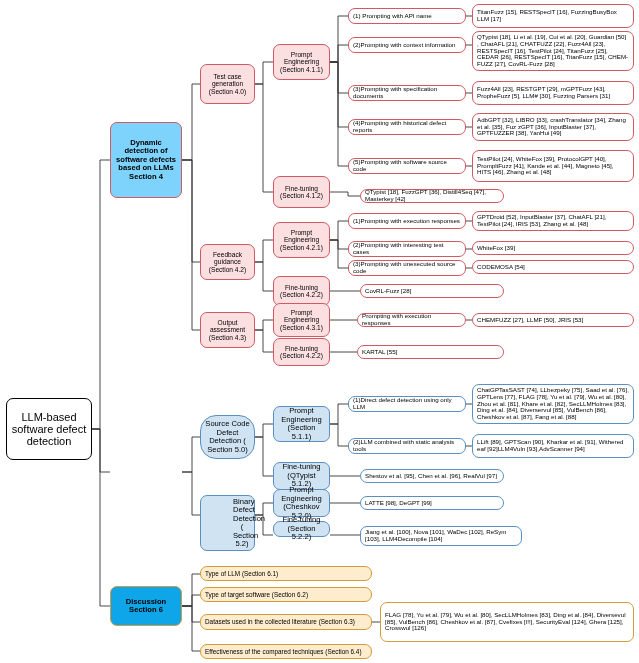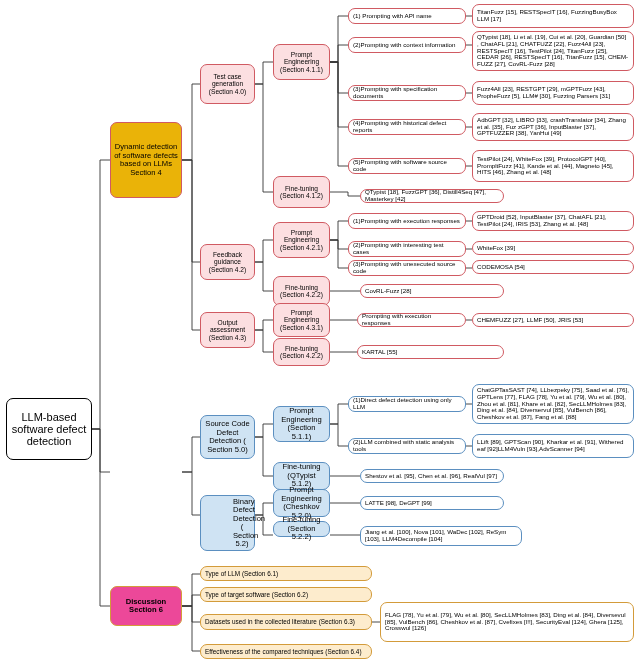--- a/index.html
+++ b/index.html
@@ -1,24 +1,24 @@
 <!DOCTYPE html>
 <html><head>
 <meta charset="utf-8">
 <style>
   html,body{margin:0;padding:0;background:#ffffff;}
   body{width:639px;height:663px;font-family:"Liberation Sans",sans-serif;position:relative;overflow:hidden;}
   #canvas{position:relative;width:639px;height:663px;}
   .node{position:absolute;box-sizing:border-box;border-radius:7px;display:flex;align-items:center;justify-content:center;text-align:center;line-height:1.12;padding:2px 3px;}
   .root{background:#ffffff;border:1px solid #000000;font-weight:normal;font-size:11px;color:#000;}
-  .pink{background:#eab308;border:1px solid #d05a62;font-weight:normal;font-size:7.6px;color:#000;}
+  .pink{background:#7dd3fc;border:1px solid #d05a62;font-weight:bold;font-size:7.6px;color:#000;}
   .blue{background:#cfe3f3;border:1px solid #5b8fc0;font-weight:normal;font-size:7.6px;color:#000;}
   .pinklight{background:#fcdfe1;border:1px solid #d05a62;font-size:6.6px;color:#000;}
   .white{background:#ffffff;border:1px solid #d05a62;font-size:6.2px;color:#000;text-align:left;justify-content:flex-start;padding:2px 4px;}
-  .orange{background:#ec4899;border:1px solid #d39b3a;font-weight:bold;font-size:7.6px;color:#000;}
+  .orange{background:#0ea5e9;border:1px solid #d39b3a;font-weight:bold;font-size:7.6px;color:#000;}
   .orangelight{background:#fdeccd;border:1px solid #d39b3a;font-size:6.4px;color:#000;text-align:left;justify-content:flex-start;padding:2px 4px;}
   .whiteorange{background:#ffffff;border:1px solid #d39b3a;font-size:6.2px;color:#000;text-align:left;justify-content:flex-start;padding:2px 4px;}
   svg.links{position:absolute;left:0;top:0;width:639px;height:663px;pointer-events:none;}
   .node span{display:block;width:100%;}
 </style>
 </head>
 <body>
 
 <div id="canvas">
 
@@ -203,21 +203,21 @@
 <div class="node white" style="left:357px;top:313px;width:109px;height:14px;">
   <span>Prompting with execution responses</span>
 </div>
 <div class="node white" style="left:472px;top:313px;width:162px;height:14px;">
   <span>CHEMFUZZ [27], LLMF [50], JRIS [53]</span>
 </div>
 <div class="node white" style="left:357px;top:345px;width:147px;height:14px;">
   <span>KARTAL [55]</span>
 </div>
 
-<div class="node blue" style="left:200px;top:415px;width:55px;height:44px;">
+<div class="node blue" style="left:200px;top:415px;width:55px;height:44px;border-radius:16px;">
   <span>Source Code Defect Detection ( Section 5.0)</span>
 </div>
 <div class="node blue" style="left:200px;top:495px;width:55px;height:56px;padding-left:32px;">
   <span>Binary Defect Detection ( Section 5.2)</span>
 </div>
 
 <div class="node blue" style="left:273px;top:406px;width:57px;height:36px;">
   <span>Prompt Engineering (Section 5.1.1)</span>
 </div>
 <div class="node blue" style="left:273px;top:462px;width:57px;height:28px;">

